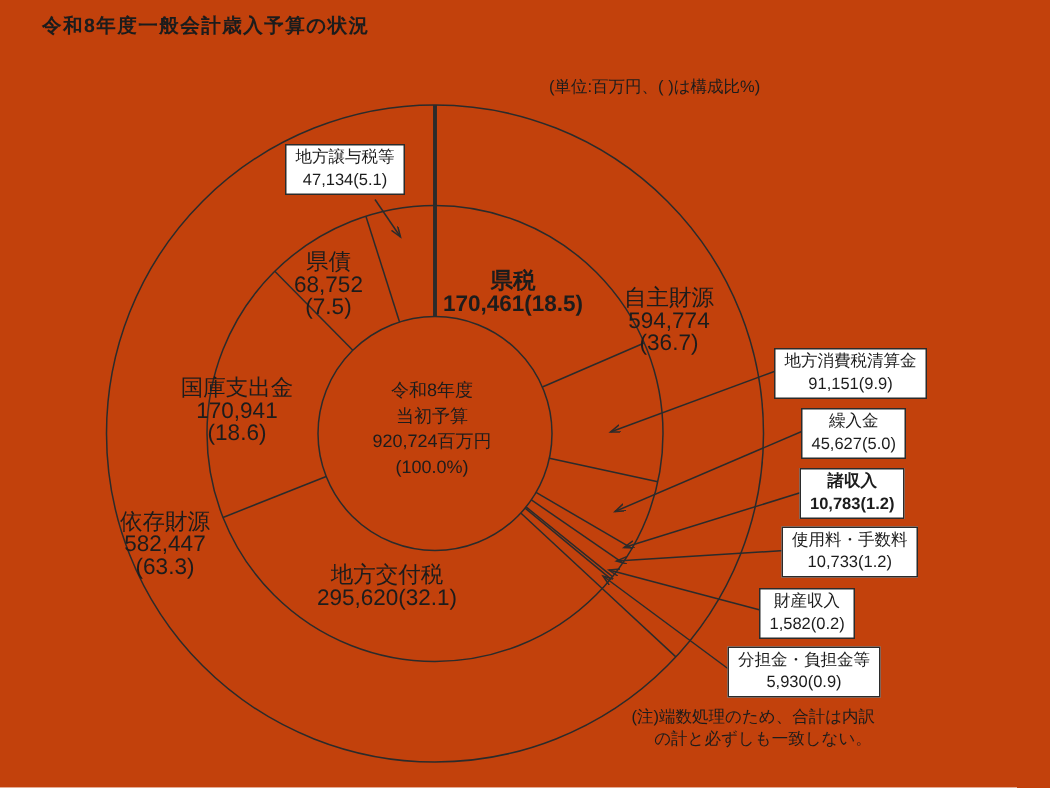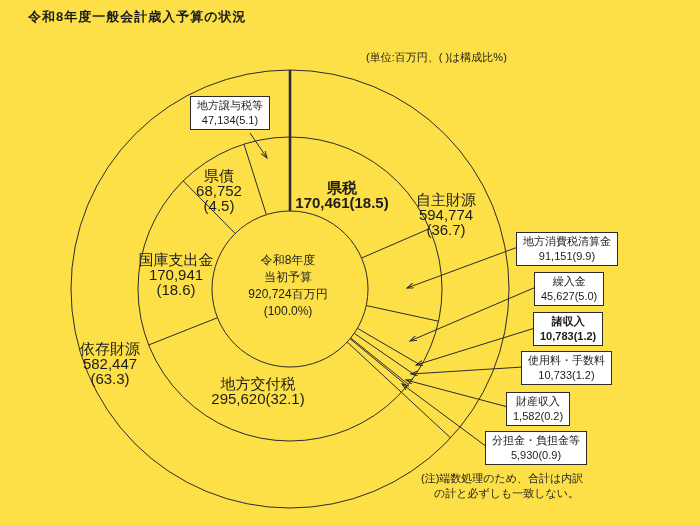--- a/index.html
+++ b/index.html
@@ -1,24 +1,24 @@
 <!DOCTYPE html>
 <html><head>
 <meta charset="utf-8">
 <style>
   html,body{margin:0;padding:0;background:#fff;}
   body{width:700px;height:525px;font-family:"Liberation Sans","DejaVu Sans",sans-serif;color:#1c1c1c;}
-  .canvas{position:relative;width:700px;height:525px;background:#fde047;overflow:hidden;}
+  .canvas{position:relative;width:700px;height:525px;background:#c2410c;overflow:hidden;}
   #chart-svg{position:absolute;left:0;top:0;z-index:0;}
   .title{position:absolute;left:28px;top:8px;font-size:13px;font-weight:bold;letter-spacing:1px;white-space:nowrap;}
   .unit-note{position:absolute;left:366px;top:50px;font-size:11px;white-space:nowrap;z-index:1;}
   .lbl{position:absolute;transform:translate(-50%,-50%);text-align:center;font-size:15px;line-height:15px;white-space:nowrap;z-index:1;}
   .center-lbl{font-size:12px;line-height:17px;}
   .cbox{position:absolute;border:1px solid #2b2b2b;background:#fff;padding:1px 6px;text-align:center;font-size:11px;line-height:15px;white-space:nowrap;z-index:2;}
-  .footnote{position:absolute;left:421px;top:471px;font-size:11px;line-height:15px;z-index:1;}
+  .footnote{position:absolute;left:421px;top:471px;font-size:11px;line-height:15px;z-index:1;text-align:center;}
   .footnote .fn2{padding-left:13px;}
 </style>
 </head>
 <body>
 
 <div class="canvas">
 
   <svg id="chart-svg" width="700" height="525" viewBox="0 0 700 525">
     <defs>
       <marker id="ah" markerWidth="9" markerHeight="7" refX="7" refY="2.5" orient="auto">
@@ -53,35 +53,35 @@
   <div class="unit-note">(単位:百万円、(  )は構成比%)</div>
 
   <div class="cbox" style="left:190px;top:96px;">
     <div>地方譲与税等</div>
     <div>47,134(5.1)</div>
   </div>
 
   <div class="lbl" style="left:219px;top:190px;">
     <div>県債</div>
     <div>68,752</div>
-    <div>(4.5)</div>
+    <div>(7.5)</div>
   </div>
 
   <div class="lbl" style="left:342px;top:195px;font-weight:bold;">
     <div>県税</div>
     <div>170,461(18.5)</div>
   </div>
 
   <div class="lbl" style="left:446px;top:214px;">
     <div>自主財源</div>
     <div>594,774</div>
     <div>(36.7)</div>
   </div>
 
-  <div class="lbl" style="left:176px;top:274px;">
+  <div class="lbl" style="left:158px;top:274px;">
     <div>国庫支出金</div>
     <div>170,941</div>
     <div>(18.6)</div>
   </div>
 
   <div class="lbl center-lbl" style="left:288px;top:286px;">
     <div>令和8年度</div>
     <div>当初予算</div>
     <div>920,724百万円</div>
     <div>(100.0%)</div>

